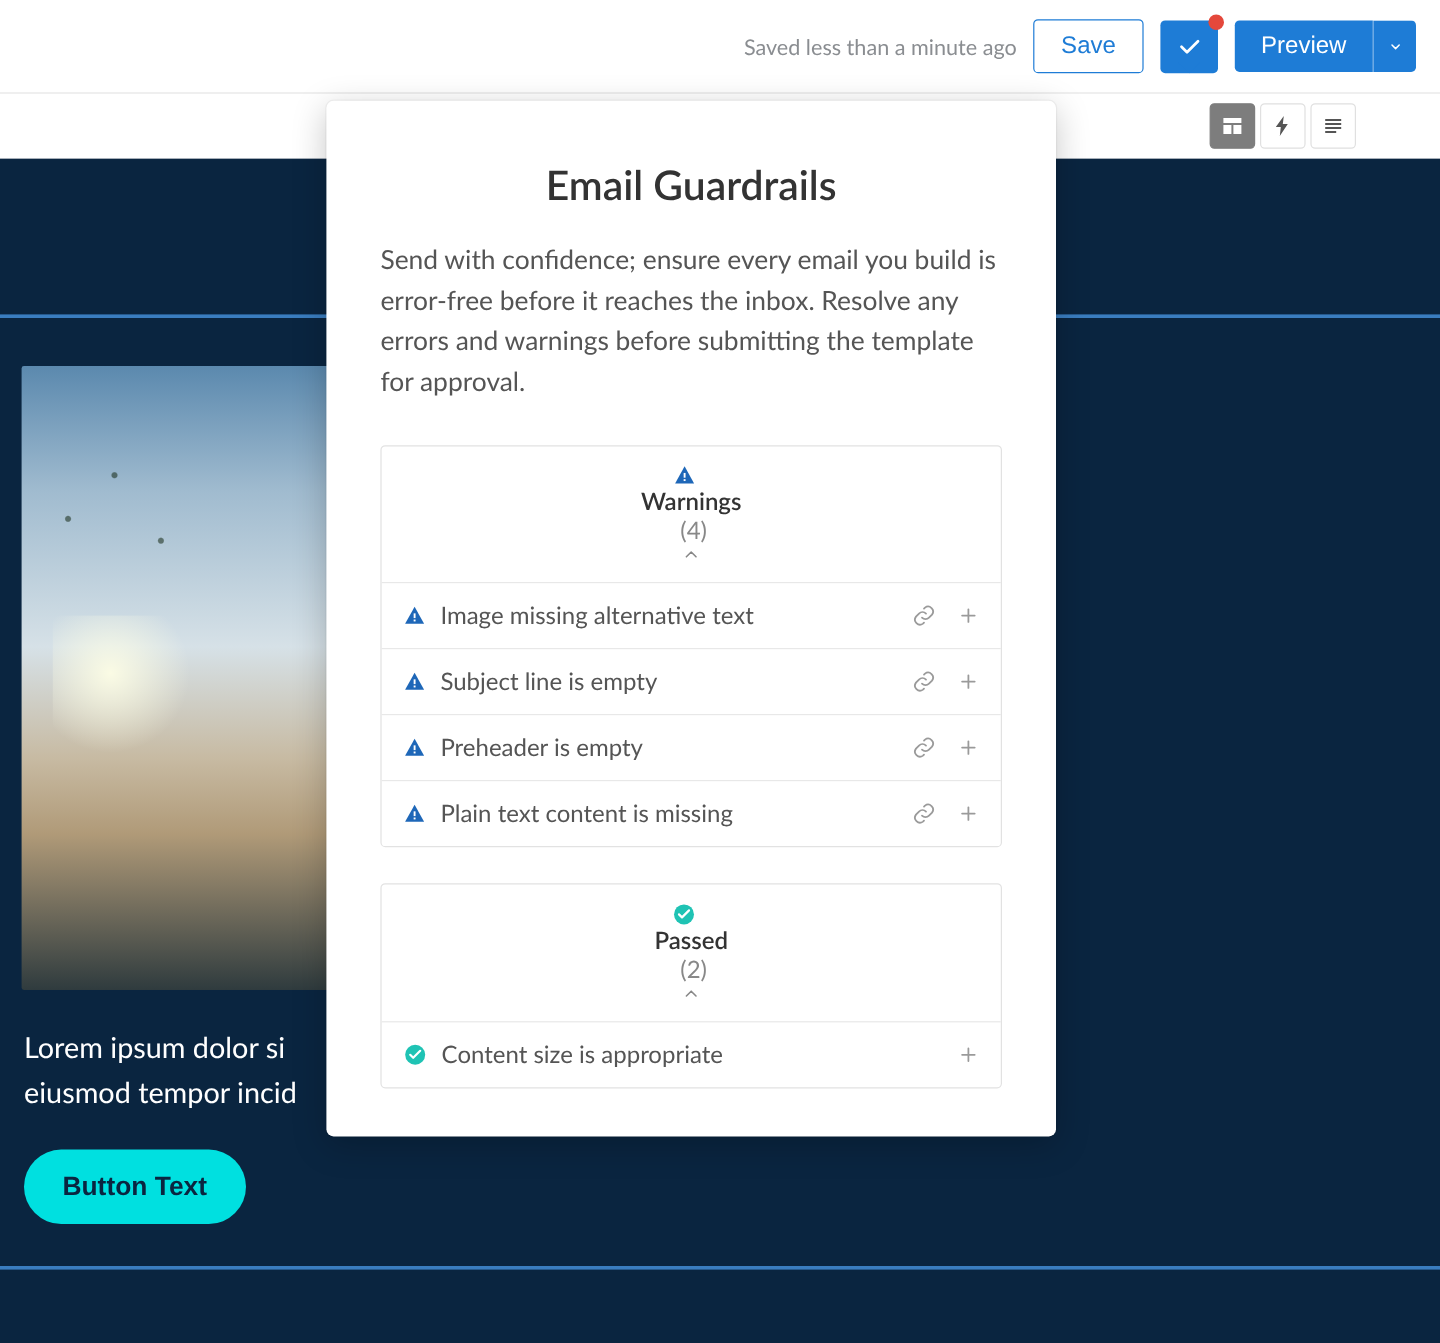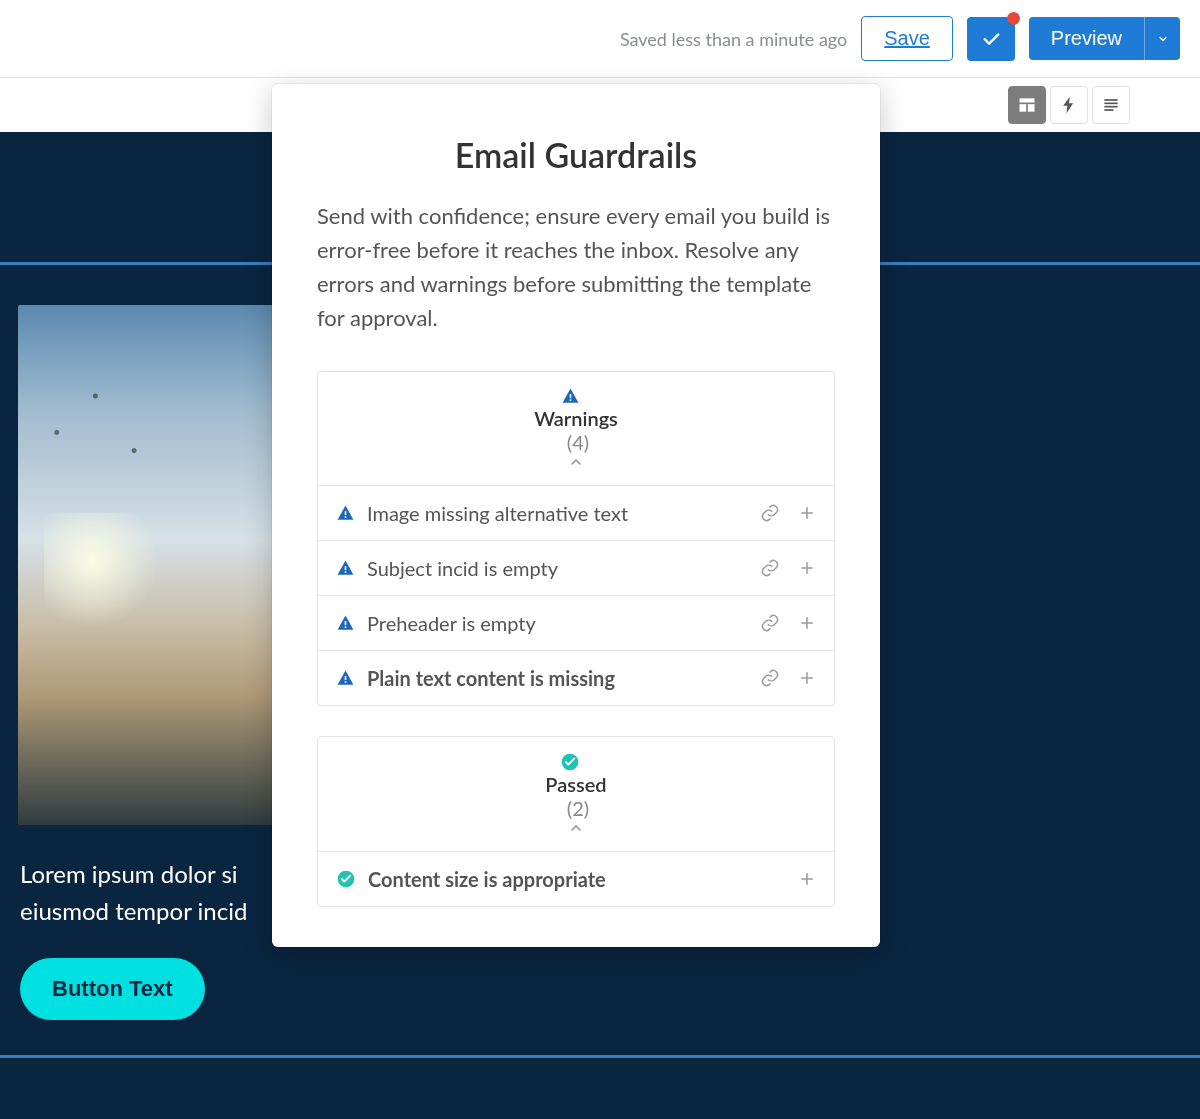--- a/index.html
+++ b/index.html
@@ -30,21 +30,20 @@
   font-size: 18px;
 }
 .btn-save {
   border: 1px solid #1e7cd6;
   color: #1e7cd6;
   background: #fff;
   border-radius: 4px;
   padding: 10px 22px;
   font-size: 20px;
   cursor: pointer;
-  text-decoration: underline;
 }
 .btn-check {
   background: #1e7cd6;
   border: none;
   border-radius: 4px;
   width: 48px;
   height: 44px;
   display: flex;
   align-items: center;
   justify-content: center;
@@ -235,21 +234,21 @@
   margin-top: 30px;
 }
 .group-header,
 .group-item {
   display: flex;
   align-items: center;
   padding: 15px 18px;
   border-bottom: 1px solid #e8e8e8;
   font-size: 20px;
 }
-.group-item:last-child, .group-header:last-child { border-bottom: none; font-weight: bold; }
+.group-item:last-child, .group-header:last-child { border-bottom: none; }
 .group-header { font-weight: 600; color: #333; cursor: pointer; flex-direction: column; }
 .group-header .count { font-weight: 400; color: #888; margin-left: 4px; }
 .group-header .ico, .group-item .ico { margin-right: 12px; flex-shrink: 0; }
 .group-item .label { color: #555; flex: 1; }
 .spacer { flex: 1; }
 .act { color: #9a9a9a; margin-left: 18px; display: inline-flex; cursor: pointer; }
 .chev { color: #888; cursor: pointer; }
 
 svg { display: block; }
 </style>
@@ -352,21 +351,21 @@
         </span>
     </div>
     <div class="group-item">
       <span class="ico">
           <svg width="19" height="19" viewBox="0 0 24 24">
             <path d="M12 2L2 20h20L12 2z" fill="#1e67b8"></path>
             <rect x="11" y="9" width="2" height="5" fill="#fff"></rect>
             <rect x="11" y="15.5" width="2" height="2" fill="#fff"></rect>
           </svg>
         </span>
-      <span class="label">Subject incid is empty</span>
+      <span class="label">Subject line is empty</span>
       <span class="act">
           <svg width="20" height="20" viewBox="0 0 24 24">
             <path d="M10 14a5 5 0 007 0l3-3a5 5 0 00-7-7l-1 1M14 10a5 5 0 00-7 0l-3 3a5 5 0 007 7l1-1" stroke="#9a9a9a" stroke-width="1.8" fill="none" stroke-linecap="round"></path>
           </svg>
         </span>
       <span class="act">
           <svg width="18" height="18" viewBox="0 0 24 24">
             <path d="M12 5v14M5 12h14" stroke="#9a9a9a" stroke-width="2" stroke-linecap="round"></path>
           </svg>
         </span>

